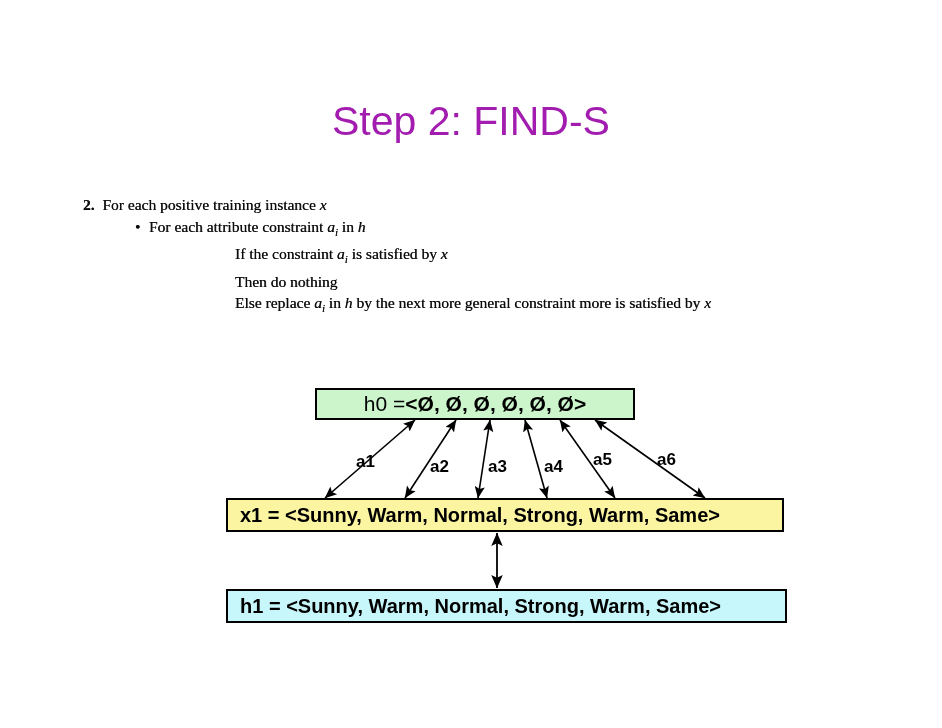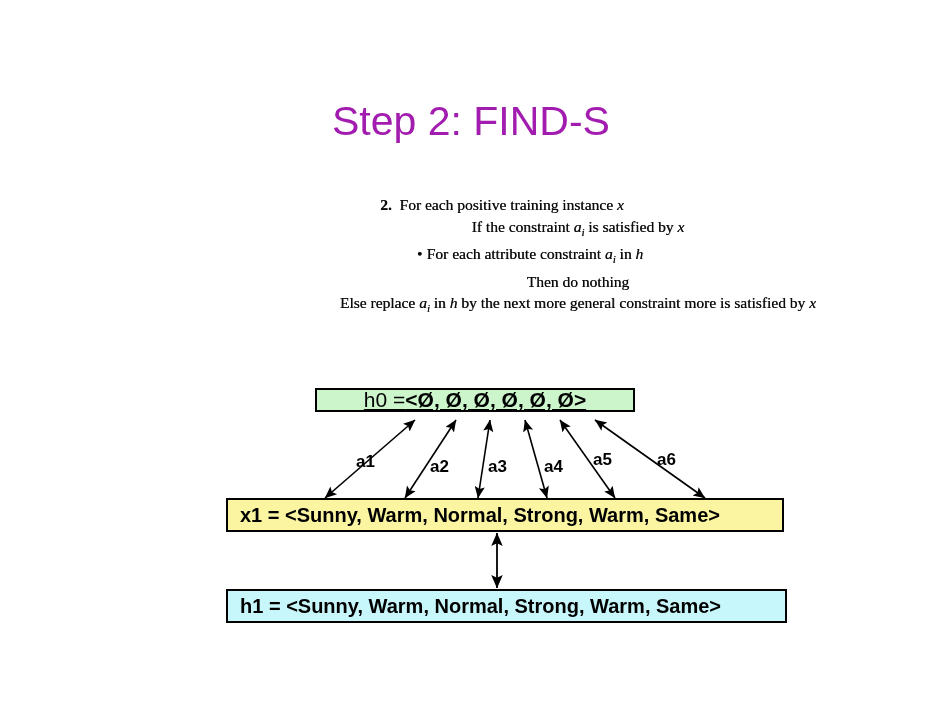--- a/index.html
+++ b/index.html
@@ -31,29 +31,28 @@
     font-weight: normal;
     letter-spacing: 0px;
     color: #a21caf;
     font-family: "Liberation Sans", sans-serif;
     white-space: nowrap;
   }
 
   
   #pseudocode-block {
     position: absolute;
-    left: 92px;
+    left: 83px;
     top: 194px;
     width: 820px;
     font-family: "Liberation Serif", serif;
     color: #141414;
     font-size: 15.5px;
     line-height: 21.5px;
     filter: contrast(1.08);
-    text-align: center;
   }
   .pc-line {
     white-space: nowrap;
     text-shadow: 0.35px 0 0 rgba(0,0,0,0.55), 0 0.3px 0 rgba(0,0,0,0.35);
   }
   .pc-l1 { margin-left: 0px; font-weight: bold; }
   .pc-l1 .pc-rest { font-weight: normal; }
   .pc-l2 { margin-left: 52px; }
   .pc-l3 { margin-left: 152px; }
   .pc-l4 { margin-left: 152px; }
@@ -72,25 +71,24 @@
     box-sizing: border-box;
     border: 2px solid #000000;
     display: flex;
     align-items: center;
     white-space: nowrap;
   }
   #h0-box {
     left: 315px;
     top: 388px;
     width: 320px;
-    height: 24px;
+    height: 32px;
     background: #ccf5cc;
     justify-content: center;
     font-size: 21px;
-    text-decoration: underline;
   }
   #h0-box .lead { font-weight: normal; }
   #h0-box .vec  { font-weight: bold; }
 
   #x1-box {
     left: 226px;
     top: 498px;
     width: 558px;
     height: 34px;
     background: #fbf4a0;
@@ -142,23 +140,23 @@
 </head>
 <body>
 
 <div id="slide">
 
   <div id="slide-title">Step 2: FIND-S</div>
 
   <div id="pseudocode-block">
     <div class="pc-line pc-l1"><span>2.</span><span class="pc-rest">&nbsp; <span>For each positive training instance</span> <span class="pc-it">x</span></span></div>
 
+    <div class="pc-line pc-l2"><span class="pc-bullet">•</span><span>For each attribute constraint</span> <span class="pc-sub"><span>a</span><sub>i</sub></span> <span>in</span> <span class="pc-it">h</span></div>
+
     <div class="pc-line pc-l3"><span>If the constraint</span> <span class="pc-sub"><span>a</span><sub>i</sub></span> <span>is satisfied by</span> <span class="pc-it">x</span></div>
-
-    <div class="pc-line pc-l2"><span class="pc-bullet">•</span><span>For each attribute constraint</span> <span class="pc-sub"><span>a</span><sub>i</sub></span> <span>in</span> <span class="pc-it">h</span></div>
 
     <div class="pc-line pc-l4">Then do nothing</div>
 
     <div class="pc-line pc-l5"><span>Else replace</span> <span class="pc-sub"><span>a</span><sub>i</sub></span> <span>in</span> <span class="pc-it">h</span> <span>by the next more general constraint more is satisfied by</span> <span class="pc-it">x</span></div>
   </div>
 
   <svg id="arrow-layer" viewBox="0 0 942 728" xmlns="http://www.w3.org/2000/svg">
     <defs>
       <marker id="ah" markerWidth="9" markerHeight="9" refX="7.2" refY="3.2" orient="auto" markerUnits="strokeWidth">
         <path d="M0,0 L7.4,3.2 L0,6.4 L1.5,3.2 z" fill="#000000"></path>

